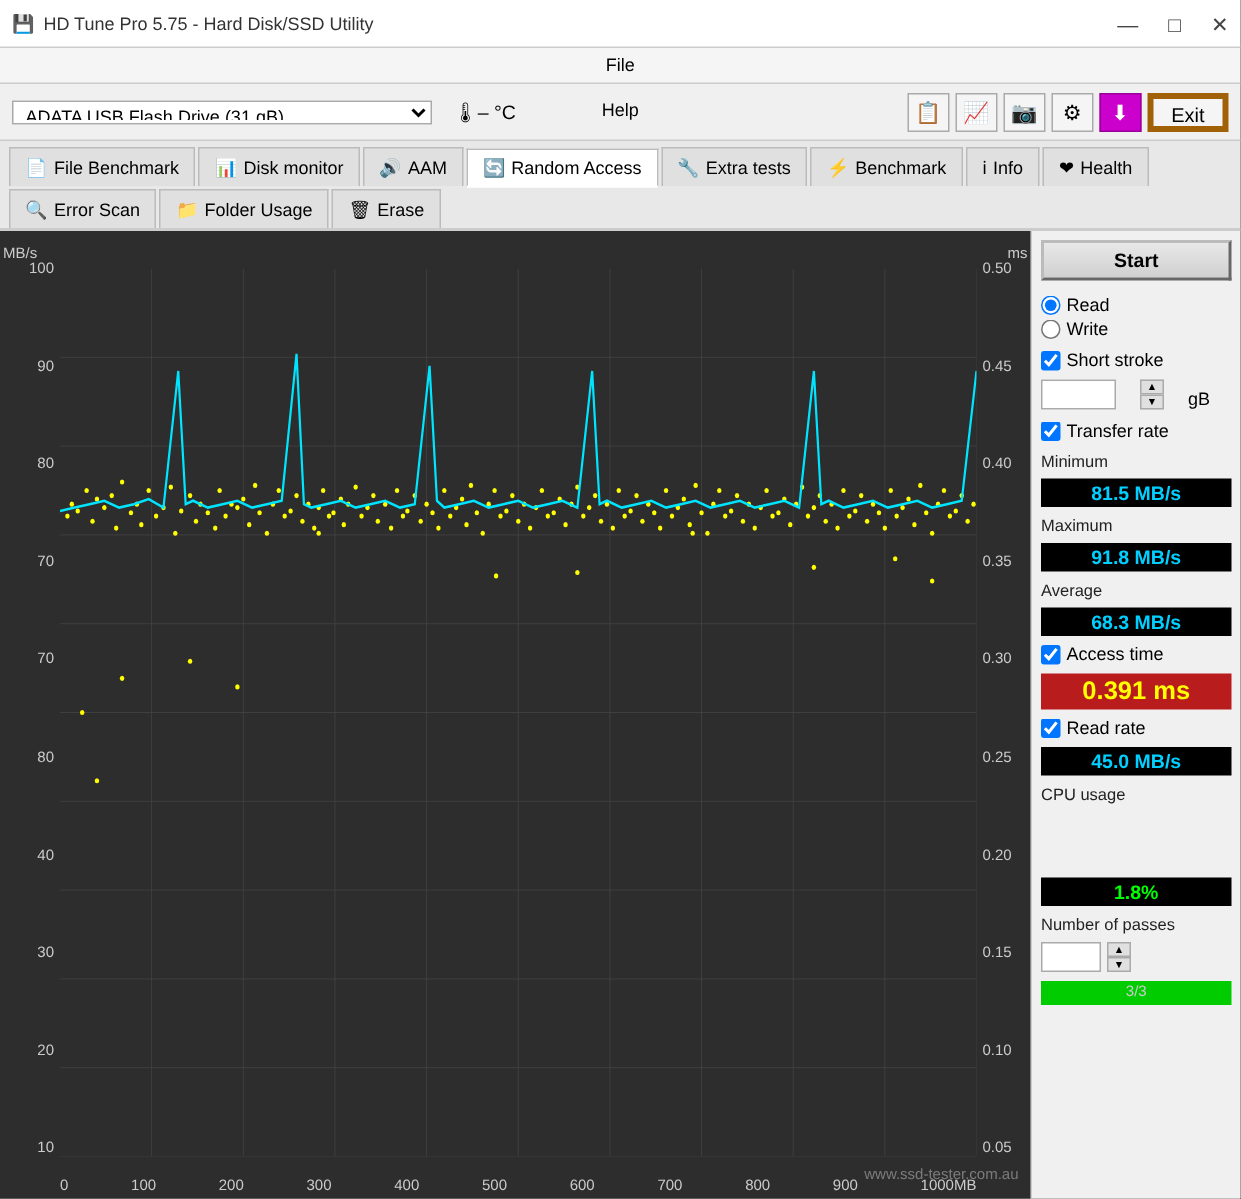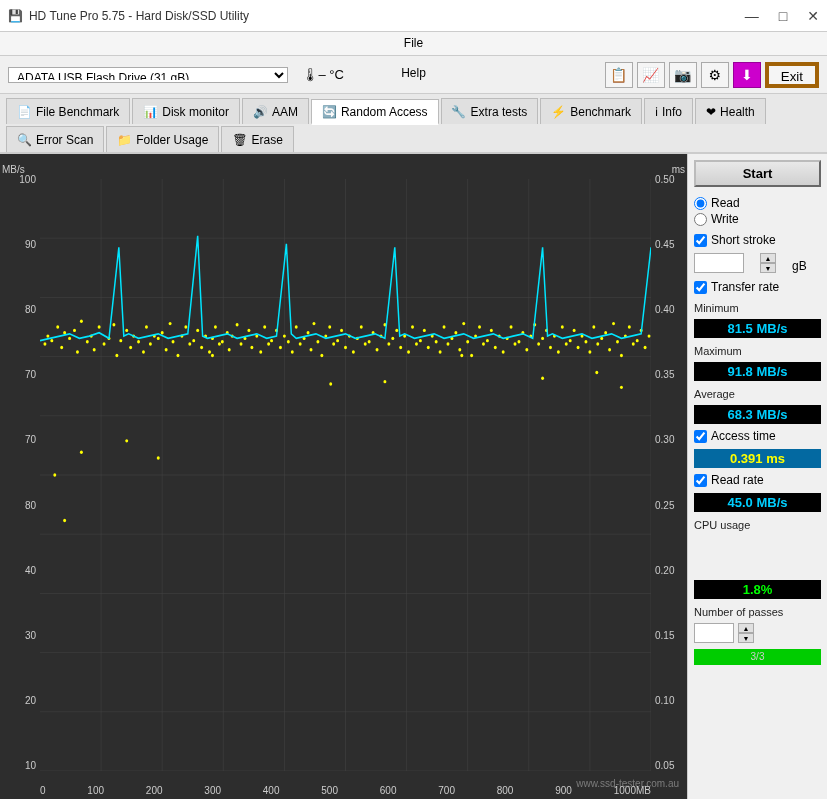--- a/index.html
+++ b/index.html
@@ -55,21 +55,21 @@
     .checkbox-input { width: 13px; height: 13px; }
     
     .spin-row { display: flex; align-items: flex-end; gap: 16px; margin-bottom: 2px; }
     .spin-input { width: 50px; height: 20px; border: 1px solid #aaa; text-align: right; font-size: 12px; padding: 0 2px; }
     .spin-unit { font-size: 12px; }
     .spin-btns { display: flex; flex-direction: column; }
     .spin-btn { width: 16px; height: 10px; border: 1px solid #aaa; background: #e0e0e0; cursor: pointer; font-size: 7px; line-height: 10px; text-align: center; }
     
     .stat-label { font-size: 11px; color: #222; margin-top: 2px; }
     .stat-value { background: #000; color: #00cfff; font-size: 13px; font-weight: bold; text-align: center; padding: 2px 4px; width: 100%; }
-    .stat-value-yellow { background: #0369a1; color: #ffff00; font-size: 13px; font-weight: bold; text-align: center; padding: 2px 4px; width: 100%; }
+    .stat-value-yellow { background: #b91c1c; color: #ffff00; font-size: 17px; font-weight: bold; text-align: center; padding: 2px 4px; width: 100%; }
     .stat-value-green { background: #000; color: #00ff00; font-size: 13px; font-weight: bold; text-align: center; padding: 2px 4px; width: 100%; margin-top: 44px; }
     
     .progress-bar-container { background: #be185d; width: 100%; height: 16px; margin-top: 1px; position: relative; }
     .progress-bar-fill { background: #00cc00; height: 100%; }
     .progress-text { position: absolute; top: 0; left: 0; right: 0; text-align: center; color: #ccc; font-size: 10px; line-height: 16px; }
     
     .passes-spin-row { display: flex; align-items: center; gap: 4px; }
     .passes-input { width: 40px; height: 20px; border: 1px solid #aaa; font-size: 12px; text-align: center; }
     
     .watermark { position: absolute; bottom: 12px; right: 8px; color: rgba(200,200,200,0.5); font-size: 10px; }

